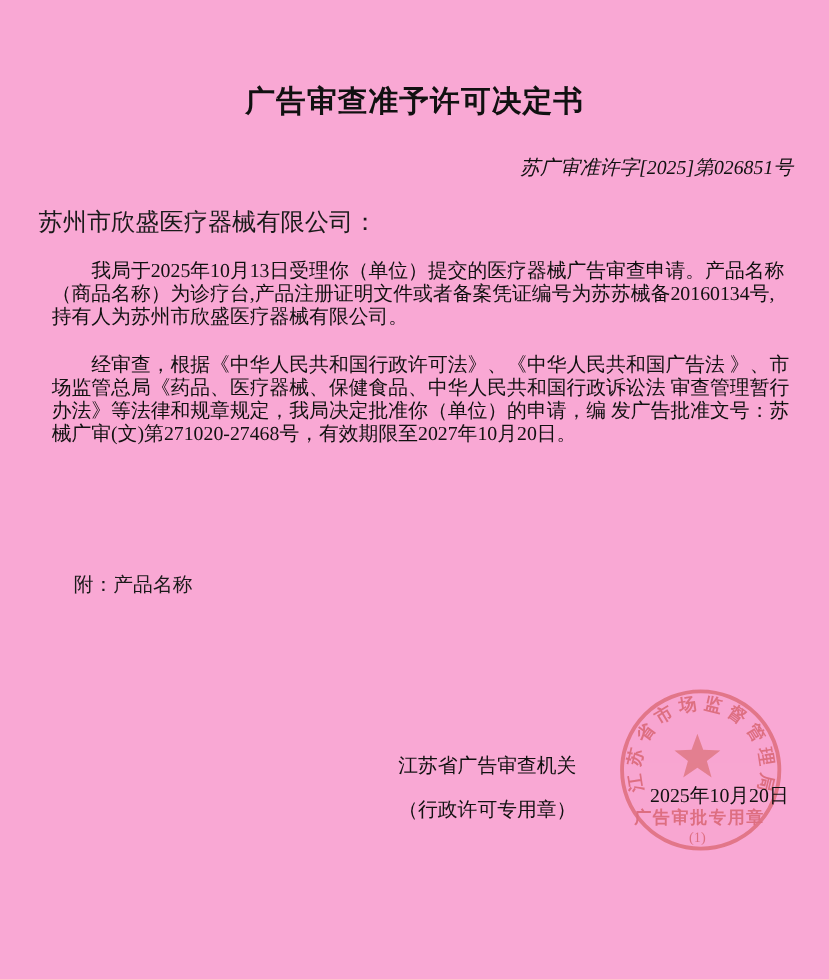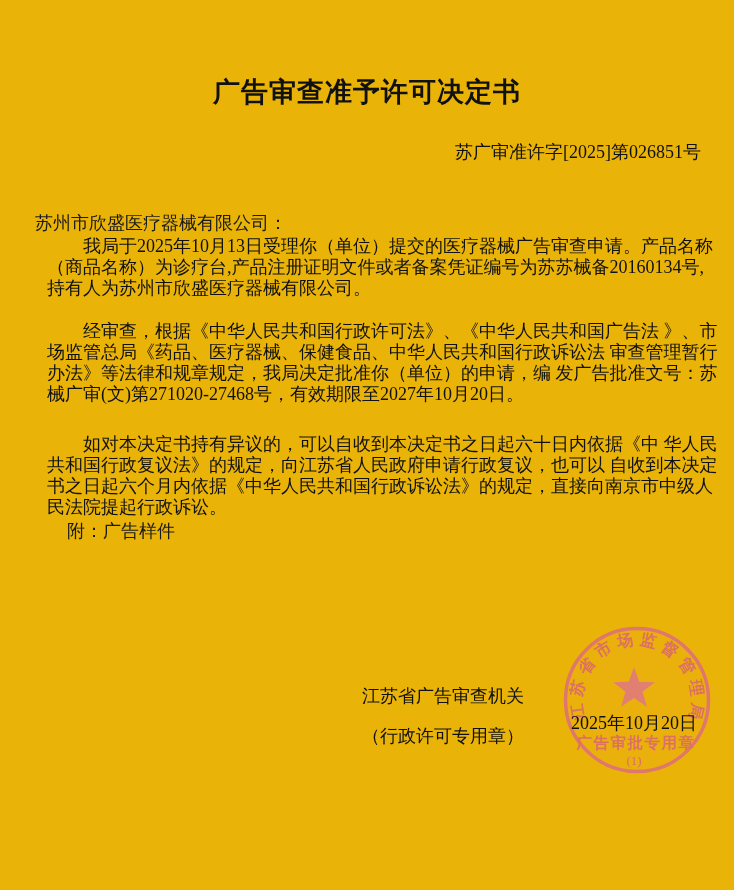--- a/index.html
+++ b/index.html
@@ -1,50 +1,49 @@
 <!DOCTYPE html>
 <html><head>
 <meta charset="utf-8">
 <style>
   html, body { margin: 0; padding: 0; background: #ffffff; }
   .page {
     position: relative;
-    width: 698px;
+    width: 754px;
     height: 890px;
-    background: #eab308;
+    background: #f9a8d4;
     font-family: "Liberation Serif", "DejaVu Serif", serif;
     color: #1a1a1a;
     overflow: hidden;
-    padding-left: 36px;
   }
   .title {
     position: absolute;
     top: 74px;
     left: 0;
     width: 100%;
     margin: 0;
     text-align: center;
     font-size: 27px;
     font-weight: 600;
     letter-spacing: 1px;
     color: #111;
   }
   .doc-number {
     position: absolute;
     top: 140px;
     right: 33px;
     font-size: 18px;
     color: #111;
+    font-style: italic;
   }
   .addressee {
     position: absolute;
     top: 187px;
     left: 35px;
-    font-size: 18px;
-    margin-top: 24px;
+    font-size: 22px;
   }
   .para {
     position: absolute;
     left: 35px;
     width: 692px;
     margin: 12px;
     font-size: 18px;
     line-height: 21px;
     white-space: pre-wrap;
     text-indent: 36px;
@@ -122,26 +121,22 @@
 
   <p class="para p1">我局于2025年10月13日受理你（单位）提交的医疗器械广告审查申请。产品名称
 （商品名称）为诊疗台,产品注册证明文件或者备案凭证编号为苏苏械备20160134号,
 持有人为苏州市欣盛医疗器械有限公司。</p>
 
   <p class="para p2">经审查，根据《中华人民共和国行政许可法》、《中华人民共和国广告法 》、市
 场监管总局《药品、医疗器械、保健食品、中华人民共和国行政诉讼法 审查管理暂行
 办法》等法律和规章规定，我局决定批准你（单位）的申请，编 发广告批准文号：苏
 械广审(文)第271020-27468号，有效期限至2027年10月20日。</p>
 
-  <p class="para p3">如对本决定书持有异议的，可以自收到本决定书之日起六十日内依据《中 华人民
-共和国行政复议法》的规定，向江苏省人民政府申请行政复议，也可以 自收到本决定
-书之日起六个月内依据《中华人民共和国行政诉讼法》的规定，直接向南京市中级人
-民法院提起行政诉讼。</p>
 
-  <div class="attachment">附：广告样件</div>
+  <div class="attachment">附：产品名称</div>
 
   <div class="sig-row">
     <span>江苏省广告审查机关</span>
     <span>（行政许可专用章）</span>
   </div>
 
   <div class="sig-date">2025年10月20日</div>
 
   <div class="stamp">
     <svg width="176" height="176" viewBox="0 0 176 176" xmlns="http://www.w3.org/2000/svg">

